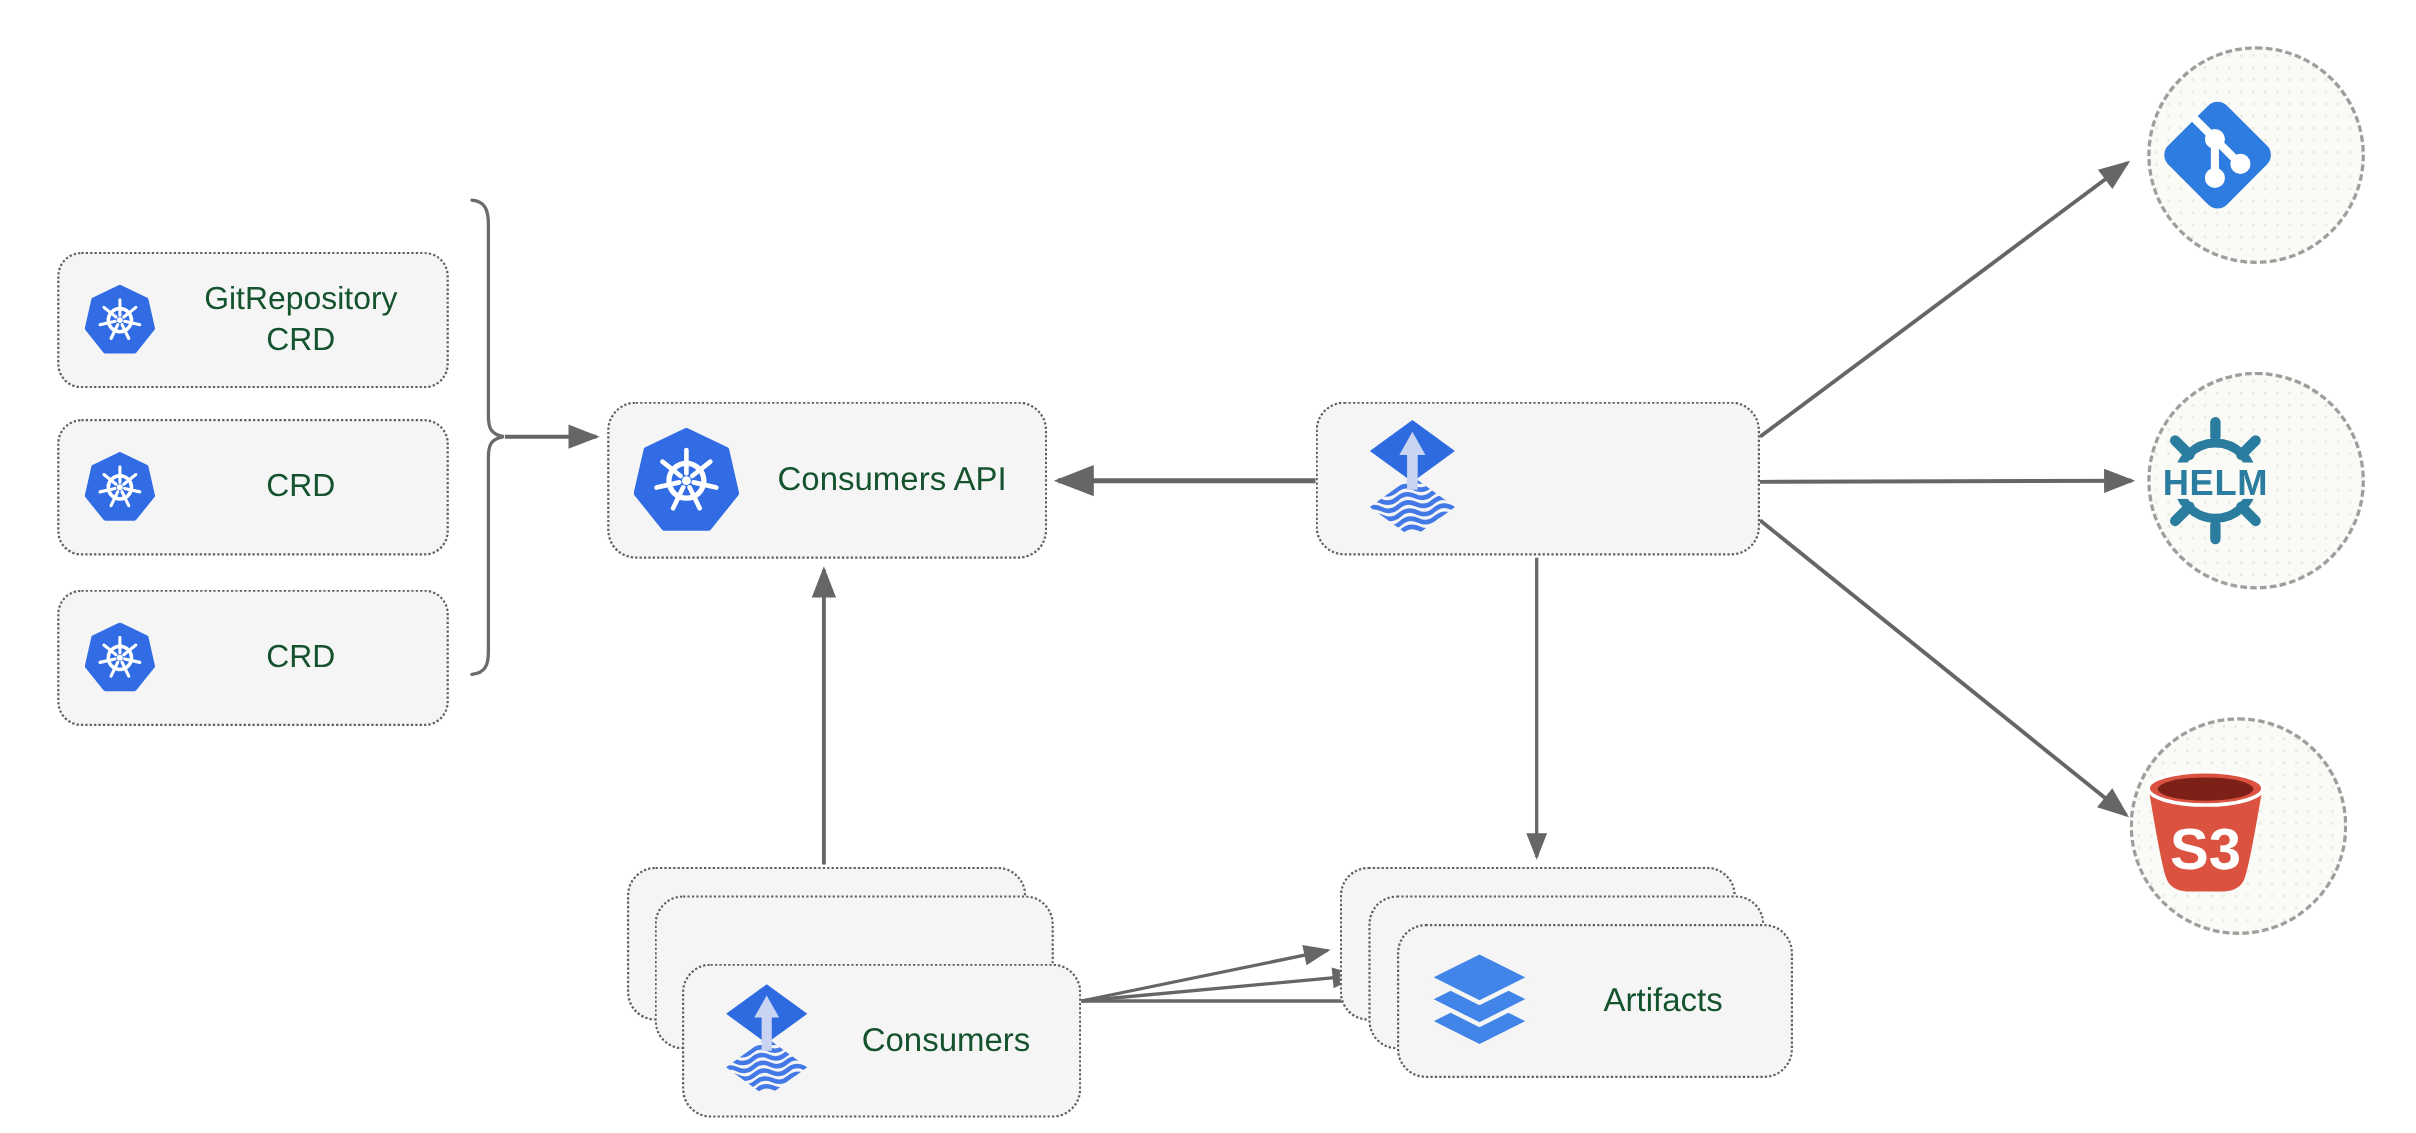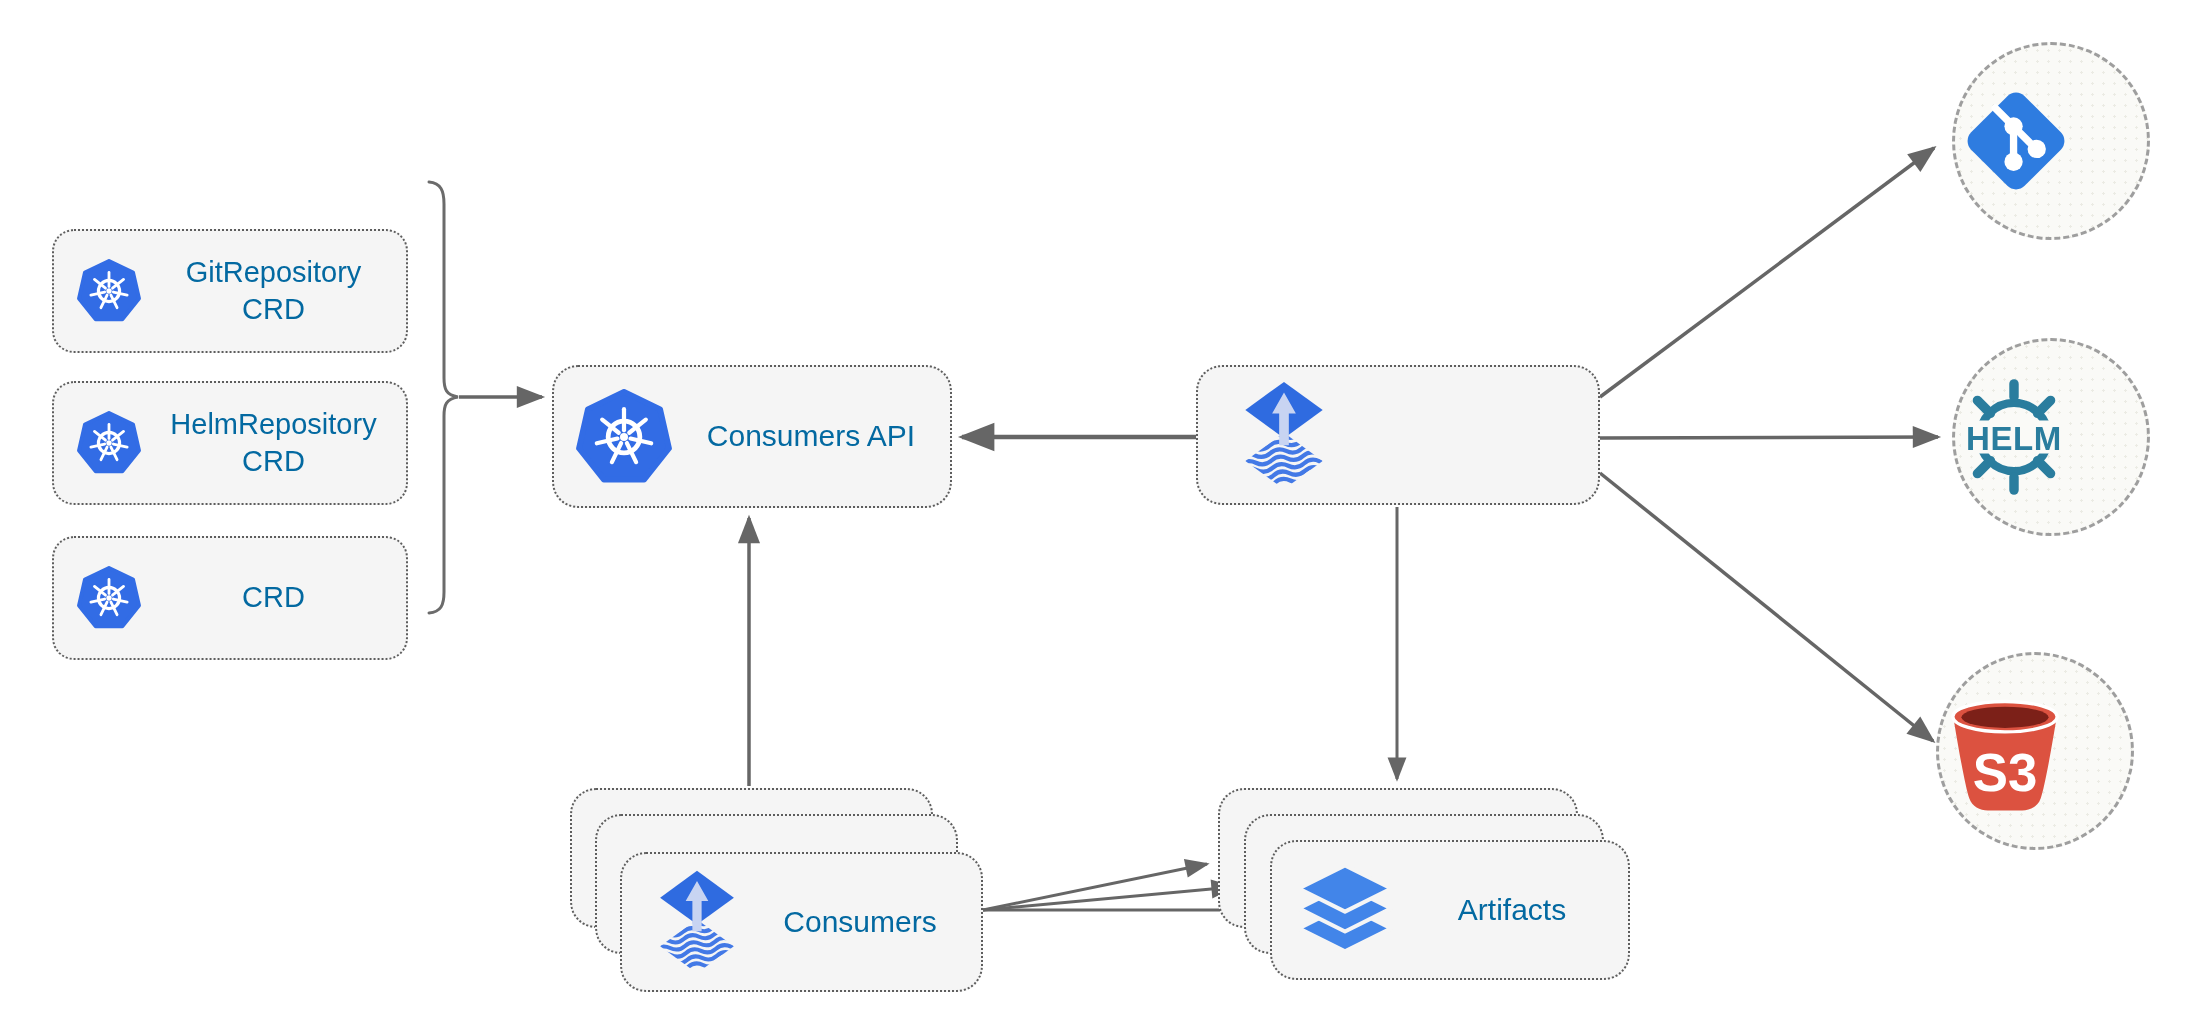--- a/index.html
+++ b/index.html
@@ -7,21 +7,21 @@
     position:relative; width:2196px; height:1030px; background:#ffffff;
     font-family:"Liberation Sans", sans-serif; color:#111; overflow:hidden;
   }
   svg.connectors { position:absolute; left:0; top:0; z-index:1; }
   .node, .stack {
     position:absolute; box-sizing:border-box; background:#F5F5F5;
     border:2.5px dotted #5d5d5d; border-radius:26px; z-index:2;
   }
   .node { display:flex; align-items:center; }
   .crd { border-radius:22px; }
-  .label { flex:1; text-align:center; font-size:29px; line-height:1.28; color:#0369a1; }
+  .label { flex:1; text-align:center; font-size:29px; line-height:1.28; color:#14532d; }
   .label .ln { display:block; }
   .big-label { font-size:30px; }
   .circle-node {
     position:absolute; box-sizing:border-box; width:198px; height:198px;
     border-radius:50%; border:3px dashed #9e9e9e; z-index:2;
     background-color:#FAFAF7;
     background-image:radial-gradient(circle, #ebebe4 1.2px, transparent 1.4px);
     background-size:11px 11px;
     display:flex; align-items:center; justify-content:flex-start;
   }
@@ -119,21 +119,20 @@
       <span class="ln">GitRepository</span>
       <span class="ln">CRD</span>
     </div>
   </div>
 
   <div class="node crd" style="left:52px; top:381px; width:356px; height:124px;">
     <svg class="icon" width="64" height="64" style="margin-left:23px">
         <use href="#sym-k8s"></use>
       </svg>
     <div class="label">
-      <span class="ln">HelmRepository</span>
       <span class="ln">CRD</span>
     </div>
   </div>
 
   <div class="node crd" style="left:52px; top:536px; width:356px; height:124px;">
     <svg class="icon" width="64" height="64" style="margin-left:23px">
         <use href="#sym-k8s"></use>
       </svg>
     <div class="label">
       <span class="ln">CRD</span>
@@ -150,21 +149,21 @@
   </div>
 
   <div class="node" style="left:1196px; top:365px; width:404px; height:140px;">
     <svg class="icon" width="88" height="109" style="margin-left:42px">
         <use href="#sym-flux"></use>
       </svg>
   </div>
 
   <div class="stack" style="left:570px; top:788px; width:363px; height:140px;"></div>
   <div class="stack" style="left:595px; top:814px; width:363px; height:140px;"></div>
-  <div class="node" style="left:620px; top:852px; width:363px; height:140px;">
+  <div class="node" style="left:620px; top:876px; width:363px; height:140px;">
     <svg class="icon" width="84" height="104" style="margin-left:33px">
         <use href="#sym-flux"></use>
       </svg>
     <div class="label big-label">
       <span>Consumers</span>
     </div>
   </div>
 
   <div class="stack" style="left:1218px; top:788px; width:360px; height:140px;"></div>
   <div class="stack" style="left:1244px; top:814px; width:360px; height:140px;"></div>

